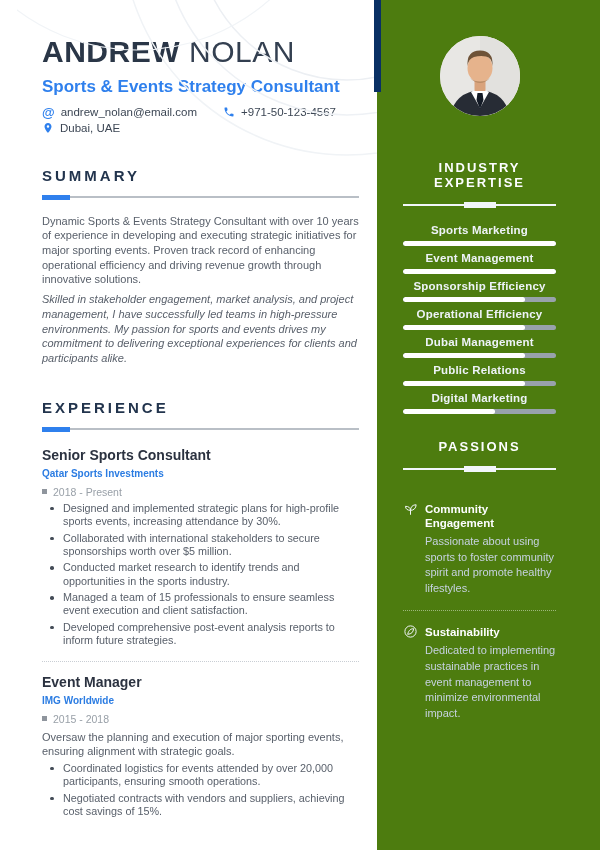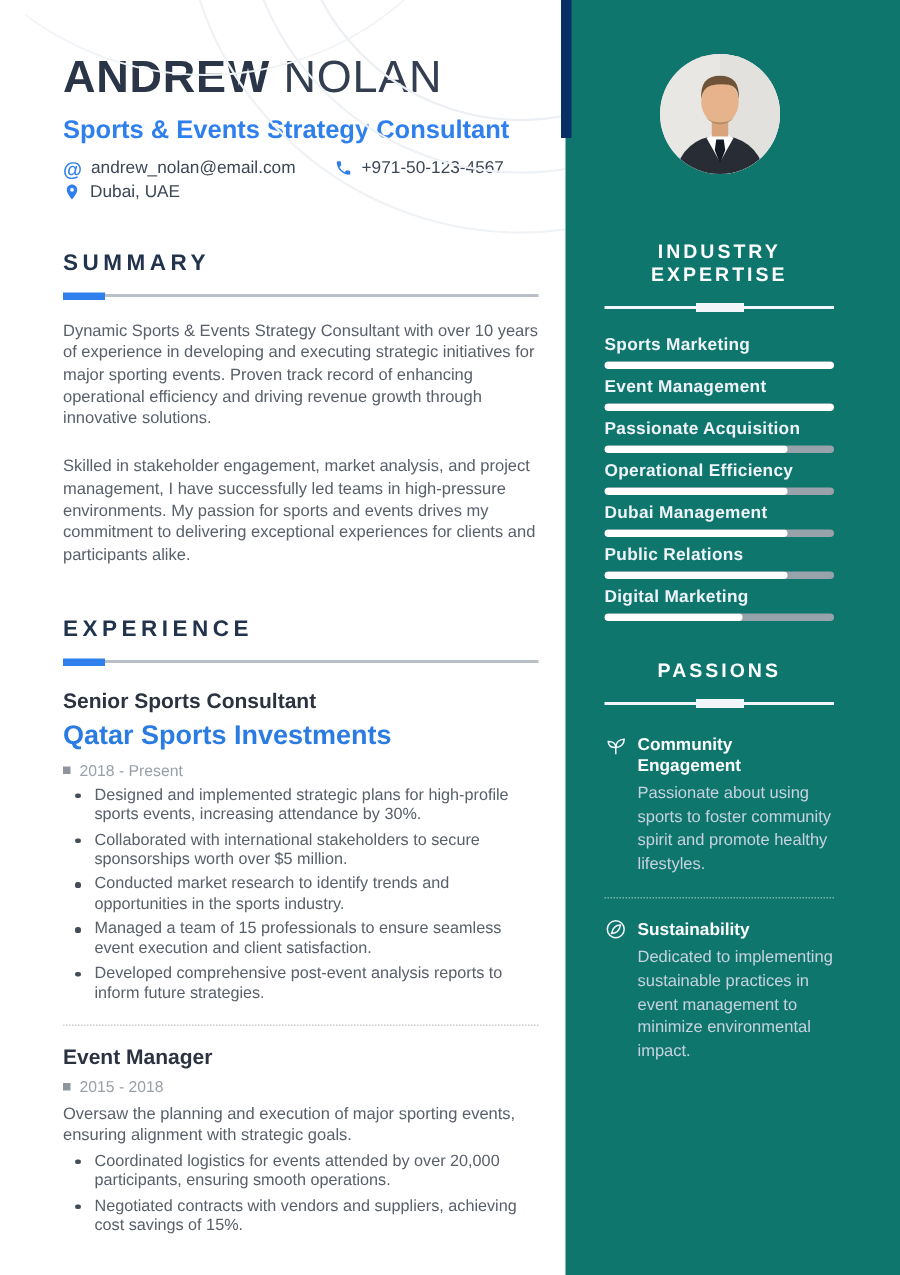--- a/index.html
+++ b/index.html
@@ -22,53 +22,53 @@
   .at-glyph { color:#2f80ed; font-weight:700; font-size:13px; line-height:1; }
   .c-icon { width:12px; height:12px; fill:#2f80ed; flex:0 0 auto; }
 
   .section { margin-top:33px; }
   .section-heading { font-size:15px; font-weight:800; letter-spacing:3px; color:#22344d; }
   .rule { position:relative; margin-top:11px; height:5px; }
   .rule .gray { position:absolute; left:0; right:0; top:1px; height:2px; background:#b9bfc6; }
   .rule .blue { position:absolute; left:0; top:0; width:28px; height:5px; background:#2f80ed; }
 
   .para { margin-top:14px; font-size:11px; line-height:1.34; color:#59606b; }
-  .para + .para { margin-top:17px; }
+  .para + .para { margin-top:5px;font-style:italic; }
 
   .job { margin-top:15px; }
   .job-title { font-size:14px; font-weight:700; color:#2b3240; }
-  .company { margin-top:5px; font-size:18px; font-weight:700; color:#2b7ce2; }
+  .company { margin-top:5px; font-size:10px; font-weight:700; color:#2b7ce2; }
   .dates { margin-top:7px; display:flex; align-items:center; gap:6px; font-size:10.5px; color:#99a0a8; }
   .date-square { width:5px; height:5px; background:#8f959d; display:inline-block; }
   .job-desc { margin-top:5px; font-size:11px; line-height:1.28; color:#59606b; }
   .bullets { margin-top:4px; list-style:none; }
   .bullets li { position:relative; padding-left:21px; margin-bottom:3px; font-size:10.8px; line-height:1.24; color:#59606b; }
   .bullets li::before { content:""; position:absolute; left:8px; top:5px; width:3.5px; height:3.5px; border-radius:50%; background:#444c57; }
   .dotted-divider { border:none; border-top:1px dotted #c9ced4; margin:13px 0 12px 0; }
 
   
-  .sidebar { position:relative; width:223px; height:850px; background:#0f766e; padding:36px 44px 0 26px; color:#fff; }
+  .sidebar { position:relative; width:223px; height:850px; background:#4d7c0f; padding:36px 44px 0 26px; color:#fff; }
   .side-tab { position:absolute; left:374px; top:0; width:7px; height:92px; background:#093064; z-index:3; }
 
   .avatar { width:80px; height:80px; border-radius:50%; overflow:hidden; margin:0 auto; background:#e7e6e3; }
   .avatar svg { display:block; }
 
   .side-heading { margin-top:44px; text-align:center; font-size:13px; font-weight:800; letter-spacing:2px; color:#fdfeff; }
   .side-heading.passions { margin-top:25px; }
   .side-rule { position:relative; margin-top:12px; height:6px; }
   .side-rule .line { position:absolute; left:0; right:0; top:2px; height:1.5px; background:#f2f6fa; }
   .side-rule .block { position:absolute; left:50%; transform:translateX(-50%); top:0; width:32px; height:6px; background:#f2f6fa; }
 
   .skills { margin-top:16px; }
-  .skill { margin-bottom:6px; }
+  .skill { margin-bottom:6px;text-align:center; }
   .skill-label { font-size:11.5px; font-weight:700; color:#eef3f8; line-height:13px; letter-spacing:.2px; }
   .bar { margin-top:4px; height:5px; border-radius:3px; background:#98a2ab; overflow:hidden; }
   .bar .fill { height:100%; background:#ffffff; border-radius:3px; }
 
-  .passions-list { margin-top:18px; }
+  .passions-list { margin-top:30px; }
   .passion-head { display:flex; align-items:flex-start; gap:7px; }
   .p-icon { width:15px; height:15px; stroke:#f2f6fa; fill:none; stroke-width:1.6; flex:0 0 auto; margin-top:-1px; }
   .passion-title { font-size:11.5px; font-weight:700; color:#fdfeff; line-height:14px; }
   .passion-desc { margin-left:22px; margin-top:4px; width:135px; font-size:11px; line-height:1.42; color:#c6d2e0; }
   .side-dotted { border:none; border-top:1px dotted rgba(255,255,255,.45); margin:14px 0 14px 0; }
 </style>
 </head>
 <body>
 
 <div class="page">
@@ -140,20 +140,21 @@
           <li>Conducted market research to identify trends and opportunities in the sports industry.</li>
           <li>Managed a team of 15 professionals to ensure seamless event execution and client satisfaction.</li>
           <li>Developed comprehensive post-event analysis reports to inform future strategies.</li>
         </ul>
       </article>
 
       <hr class="dotted-divider">
 
       <article class="job" style="margin-top:0;">
         <h3 class="job-title">Event Manager</h3>
+        <div class="company">IMG Worldwide</div>
         <div class="dates">
           <span class="date-square"></span>
           <span>2015 - 2018</span>
         </div>
         <p class="job-desc">Oversaw the planning and execution of major sporting events, ensuring alignment with strategic goals.</p>
         <ul class="bullets">
           <li>Coordinated logistics for events attended by over 20,000 participants, ensuring smooth operations.</li>
           <li>Negotiated contracts with vendors and suppliers, achieving cost savings of 15%.</li>
 
         </ul>
@@ -190,21 +191,21 @@
             <div class="fill" style="width: 100%;"></div>
           </div>
       </div>
       <div class="skill">
         <div class="skill-label">Event Management</div>
         <div class="bar">
             <div class="fill" style="width: 100%;"></div>
           </div>
       </div>
       <div class="skill">
-        <div class="skill-label">Passionate Acquisition</div>
+        <div class="skill-label">Sponsorship Efficiency</div>
         <div class="bar">
             <div class="fill" style="width: 80%;"></div>
           </div>
       </div>
       <div class="skill">
         <div class="skill-label">Operational Efficiency</div>
         <div class="bar">
             <div class="fill" style="width: 80%;"></div>
           </div>
       </div>

